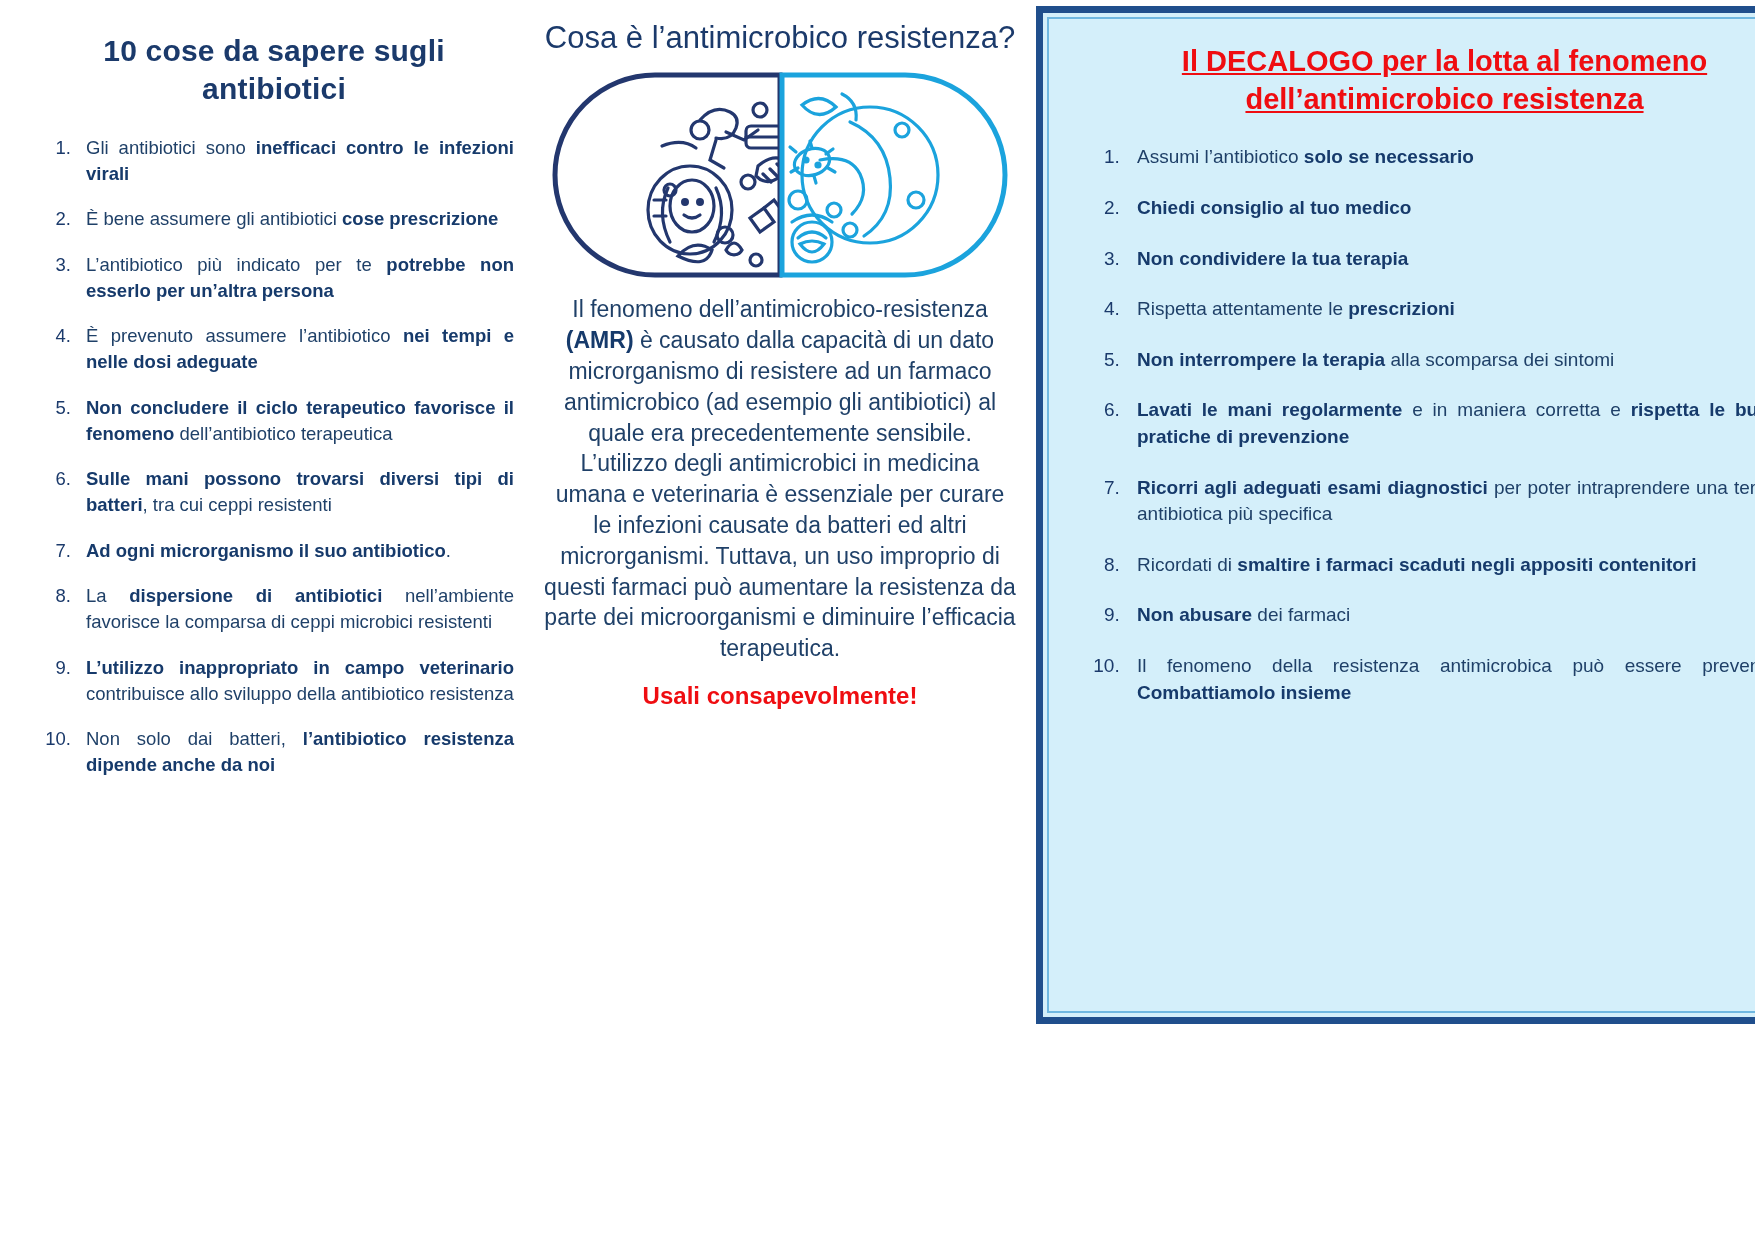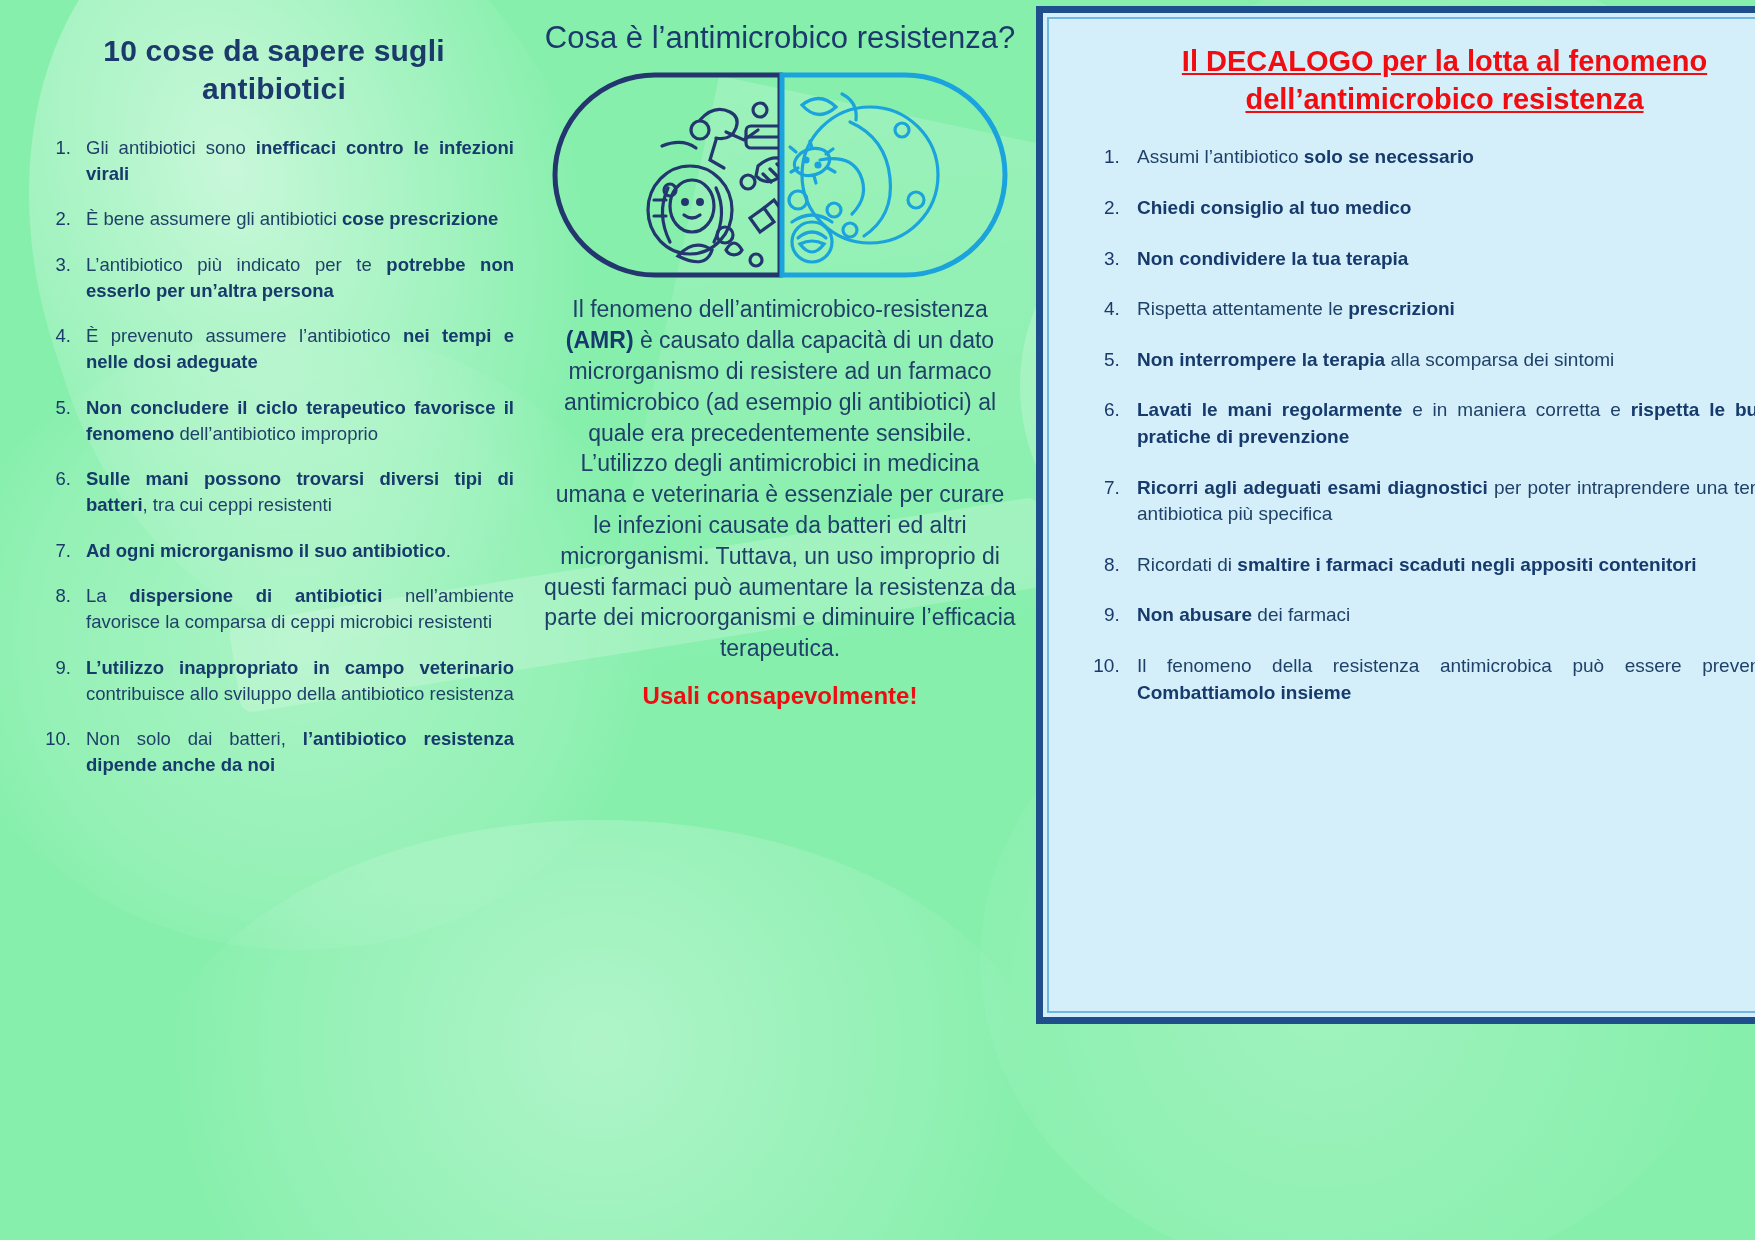--- a/index.html
+++ b/index.html
@@ -5,21 +5,21 @@
   html, body {
     margin: 0; padding: 0;
     width: 1755px; height: 1240px;
     overflow: hidden;
     background: #d3eefa;
     font-family: "Liberation Sans", sans-serif;
   }
   #poster {
     position: relative;
     width: 1755px; height: 1240px;
-    background: #86efac;
+    background: #ffffff;
     overflow: hidden;
   }
   
   .wm { position: absolute; pointer-events: none; }
   .wm-a {
     left: 40px; top: -120px; width: 560px; height: 760px;
     border-radius: 50% 50% 45% 45%;
     background: radial-gradient(ellipse at 40% 35%, rgba(255,255,255,.55) 0%, rgba(255,255,255,.22) 45%, rgba(255,255,255,0) 72%);
     transform: rotate(-18deg);
   }
@@ -141,21 +141,21 @@
   <div class="wm wm-ring"></div>
   <div class="wm wm-bar"></div>
 
   <section class="col-left">
     <h1 class="title-left">10 cose da sapere sugli antibiotici</h1>
     <ol class="left-list" id="left-list">
         <li><span>Gli antibiotici sono </span><span class="b">inefficaci contro le infezioni virali</span></li>
         <li><span>È bene assumere gli antibiotici </span><span class="b">cose prescrizione</span></li>
         <li><span>L’antibiotico più indicato per te </span><span class="b">potrebbe non esserlo per un’altra persona</span></li>
         <li><span>È prevenuto assumere l’antibiotico </span><span class="b">nei tempi e nelle dosi adeguate</span></li>
-        <li><span class="b">Non concludere il ciclo terapeutico favorisce il fenomeno</span><span> dell’antibiotico improprio</span></li>
+        <li><span class="b">Non concludere il ciclo terapeutico favorisce il fenomeno</span><span> dell’antibiotico terapeutica</span></li>
         <li><span class="b">Sulle mani possono trovarsi diversi tipi di batteri</span><span>, tra cui ceppi resistenti</span></li>
         <li><span class="b">Ad ogni microrganismo il suo antibiotico</span><span>.</span></li>
         <li><span>La </span><span class="b">dispersione di antibiotici</span><span> nell’ambiente favorisce la comparsa di ceppi microbici resistenti</span></li>
         <li><span class="b">L’utilizzo inappropriato in campo veterinario</span><span> contribuisce allo sviluppo della antibiotico resistenza</span></li>
         <li><span>Non solo dai batteri, </span><span class="b">l’antibiotico resistenza dipende anche da noi</span></li>
       </ol>
   </section>
 
   <section class="col-mid">
     <h1 class="title-mid">Cosa è l’antimicrobico resistenza?</h1>

